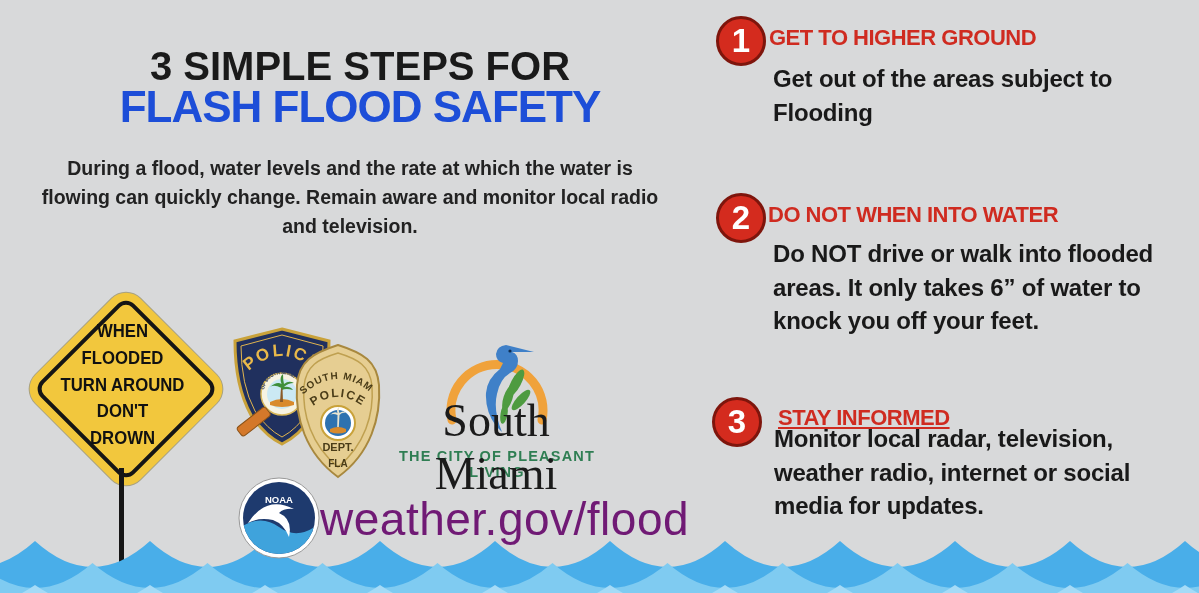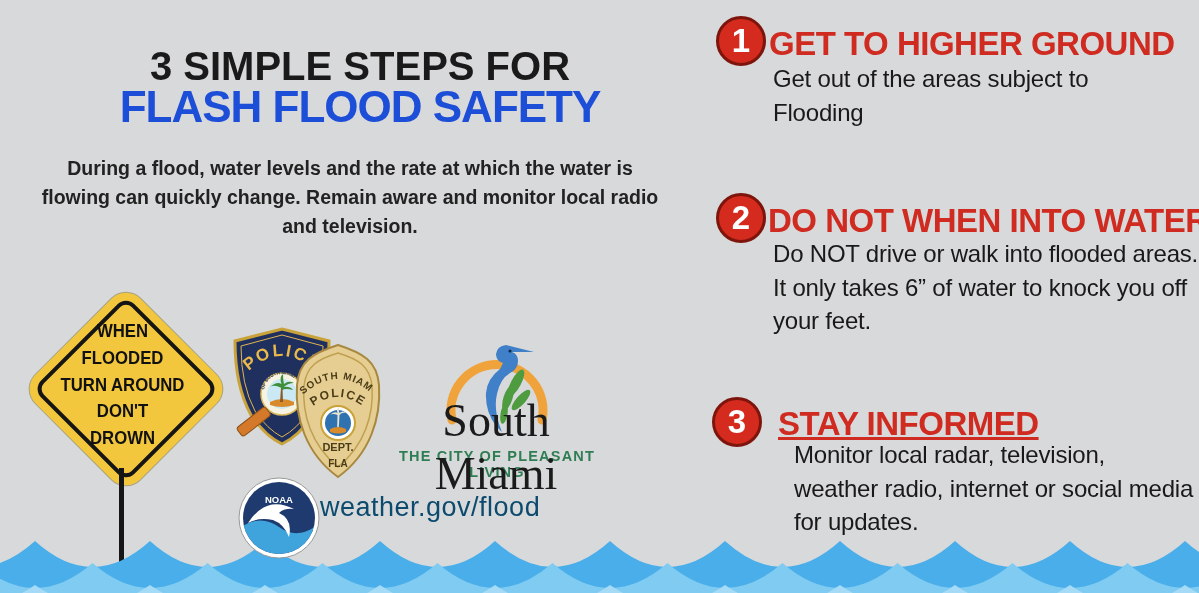--- a/index.html
+++ b/index.html
@@ -32,38 +32,38 @@
   
   .patch-svg { left:230px; top:326px; z-index:2; }
   .badge-svg { left:281px; top:341px; z-index:3; }
   .cityarc-svg { left:438px; top:328px; z-index:2; }
   .city-name { left:370px; top:394px; width:252px; text-align:center;
     font-family:"Liberation Serif", serif; font-size:46px; font-weight:400;
     color:#1b1b1b; word-spacing:16px; z-index:3; }
   .city-tagline { left:372px; top:448px; width:250px; text-align:center;
     font-size:14.5px; font-weight:600; color:#2f7e53; letter-spacing:1.2px; }
   .noaa-svg { left:238px; top:477px; z-index:6; }
-  .website { left:320px; top:492px; font-size:27px; font-weight:500;
-    color:#0c4a6e; letter-spacing:.5px; z-index:6; }
+  .website { left:320px; top:492px; font-size:46px; font-weight:500;
+    color:#701a75; letter-spacing:.5px; z-index:6; }
 
   
   .step-circle { width:50px; height:50px; border-radius:50%;
     background:#d42b1e; border:3px solid #7e150c; box-sizing:border-box;
     display:flex; align-items:center; justify-content:center;
     color:#fff; font-size:33px; font-weight:800; z-index:2; }
-  .step-heading { font-size:33px; font-weight:800; color:#cf2b20;
+  .step-heading { font-size:22px; font-weight:800; color:#cf2b20;
     letter-spacing:-.5px; white-space:nowrap; }
-  .step-body { font-size:24px; font-weight:400; color:#191919;
+  .step-body { font-size:24px; font-weight:700; color:#191919;
     line-height:1.4; letter-spacing:-.2px; }
   .c1 { left:716px; top:16px; }  .h1 { left:769px; top:25px; }
   .b1 { left:773px; top:62px; width:400px; }
   .c2 { left:716px; top:193px; } .h2 { left:768px; top:202px; }
   .b2 { left:773px; top:237px; width:440px; }
   .c3 { left:712px; top:397px; } .h3 { left:778px; top:405px;text-decoration:underline; }
-  .b3 { left:774px; top:438px; width:400px;margin-left:20px; }
+  .b3 { left:774px; top:422px; width:400px; }
 
   
   .waves { left:0; bottom:0; z-index:5; display:block; }
 </style>
 </head>
 <body>
 
 <div class="poster">
 
   <div class="abs title1">3 SIMPLE STEPS FOR</div>

